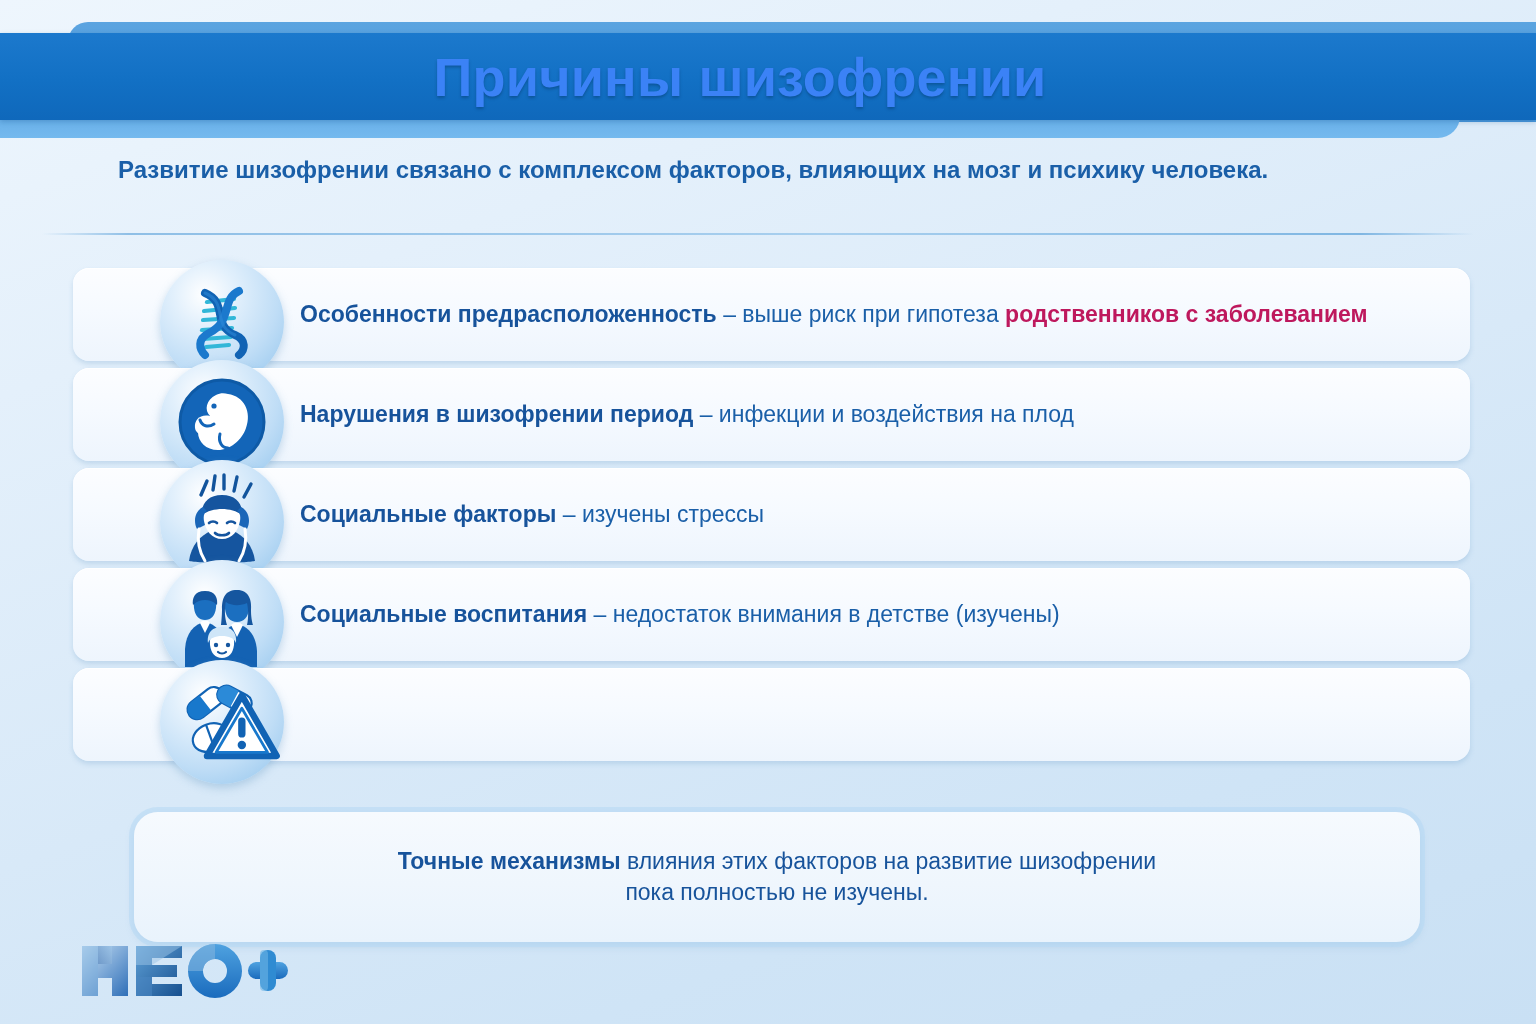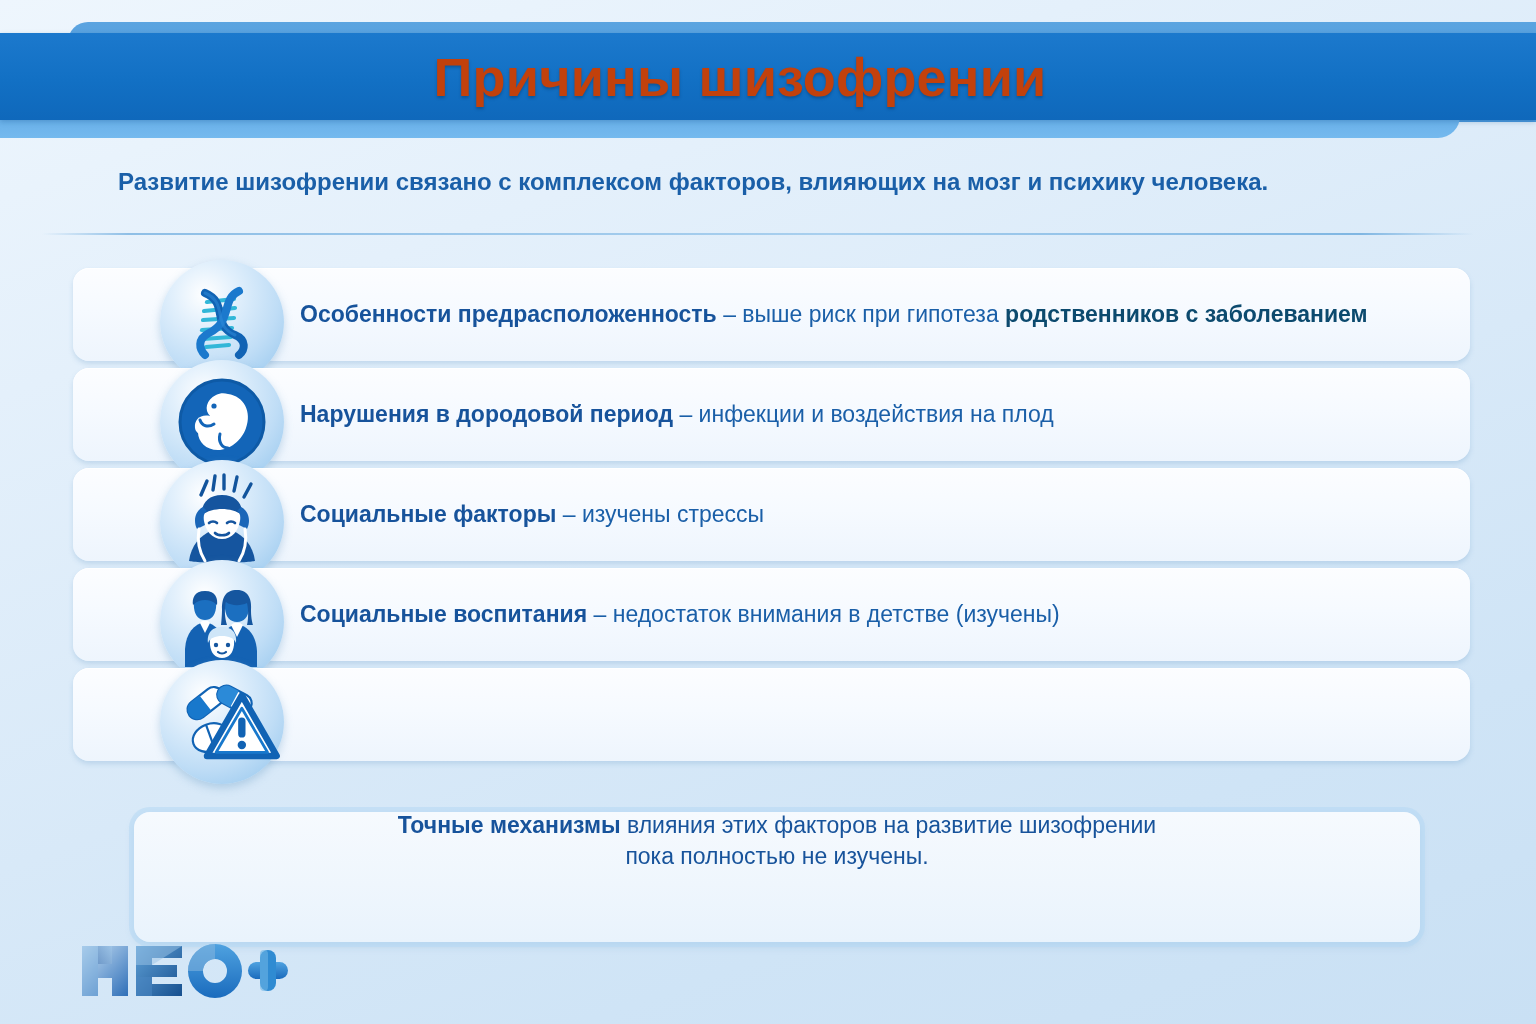--- a/index.html
+++ b/index.html
@@ -24,27 +24,27 @@
     border-bottom-right-radius:22px;
   }
   .hdr-main{
     position:absolute; left:0; top:33px; width:1536px; height:87px;
     background:linear-gradient(180deg,#1c79cd 0%,#1270c4 55%,#0f68bb 100%);
     box-shadow:0 2px 5px rgba(10,70,130,.25);
   }
   #page-title{
     position:absolute; left:0; top:33px; width:1480px; height:87px;
     display:flex; align-items:center; justify-content:center;
-    color:#c2410c; font-size:54px; font-weight:bold; letter-spacing:.2px;
+    color:#3b82f6; font-size:54px; font-weight:bold; letter-spacing:.2px;
     text-shadow:0 2px 3px rgba(0,40,80,.35);
   }
 
   
   #intro-text{
-    position:absolute; left:118px; top:168px; width:1320px;
+    position:absolute; left:118px; top:156px; width:1320px;
     font-size:24px; color:#1a5fa8; font-weight:600;
   }
   #intro-divider{
     position:absolute; left:42px; top:233px; width:1432px; height:2px;
     background:linear-gradient(90deg,rgba(141,188,228,0) 0%,#8fbfe6 6%,#a8cfee 55%,#7fb6e2 92%,rgba(127,182,226,0) 100%);
   }
 
   
   #rows{ position:absolute; left:0; top:268px; width:1536px; }
   .row{ position:relative; height:93px; margin-bottom:7px; }
@@ -62,29 +62,29 @@
     display:flex; align-items:center; justify-content:center;
   }
   .row-badge svg{ display:block; }
   .row-text{
     position:absolute; left:300px; top:0; height:93px; right:70px;
     display:flex; align-items:center;
     font-size:23px; line-height:1.25; white-space:nowrap;
   }
   .t-strong{ font-weight:bold; color:#17539b; }
   .t-normal{ color:#1a5fa8; font-weight:500; }
-  .t-hi{ color:#0c4a6e; font-weight:bold;text-align:center; }
+  .t-hi{ color:#be185d; font-weight:bold;text-align:center; }
 
   
   #footer-note{
     position:absolute; left:134px; top:812px; width:1286px; height:130px;
-    border-radius:16px;
+    border-radius:24px;
     background:linear-gradient(180deg,#f6fafe 0%,#eff6fd 55%,#e9f3fc 100%);
     box-shadow:0 0 0 5px rgba(182,216,244,.55), 0 4px 8px rgba(120,165,205,.28);
-    display:flex; flex-direction:column; align-items:center; justify-content:flex-start;
+    display:flex; flex-direction:column; align-items:center; justify-content:center;
     gap:4px;
   }
   .note-line{ font-size:23px; color:#17539b; font-weight:500; }
   .note-line .t-strong{ font-weight:bold; }
 
   
   #logo{ position:absolute; left:78px; top:940px; width:210px; height:62px; }
 </style>
 </head>
 <body>
@@ -135,21 +135,21 @@
                  C36 80, 28 72, 28 62 C28 54, 33 48, 40 46
                  C34 40, 36 30, 46 25 C50 23, 54 23, 58 24 Z" fill="#ffffff"></path>
         <path d="M40 46 C30 44, 24 50, 25 58 C26 64, 32 66, 36 63" fill="#ffffff"></path>
         <path d="M44 54 C38 58, 32 56, 30 50" fill="none" stroke="#1365b8" stroke-width="3" stroke-linecap="round"></path>
         <path d="M50 64 C48 72, 52 78, 58 78" fill="none" stroke="#1365b8" stroke-width="3" stroke-linecap="round"></path>
         <circle cx="44" cy="36" r="2.6" fill="#1365b8"></circle>
       </svg>
     </div>
     <div class="row-text">
       <span>
-        <span class="t-strong">Нарушения в дородовой период</span><span class="t-normal"> – </span><span class="t-normal">инфекции и воздействия на плод</span>
+        <span class="t-strong">Нарушения в шизофрении период</span><span class="t-normal"> – </span><span class="t-normal">инфекции и воздействия на плод</span>
       </span>
     </div>
   </div>
 
   <div class="row">
     <div class="row-card"></div>
     <div class="row-badge">
       <svg width="110" height="110" viewBox="0 0 110 110">
         <g stroke="#12549c" stroke-width="3.4" stroke-linecap="round">
           <line x1="34" y1="28" x2="40" y2="14"></line>

